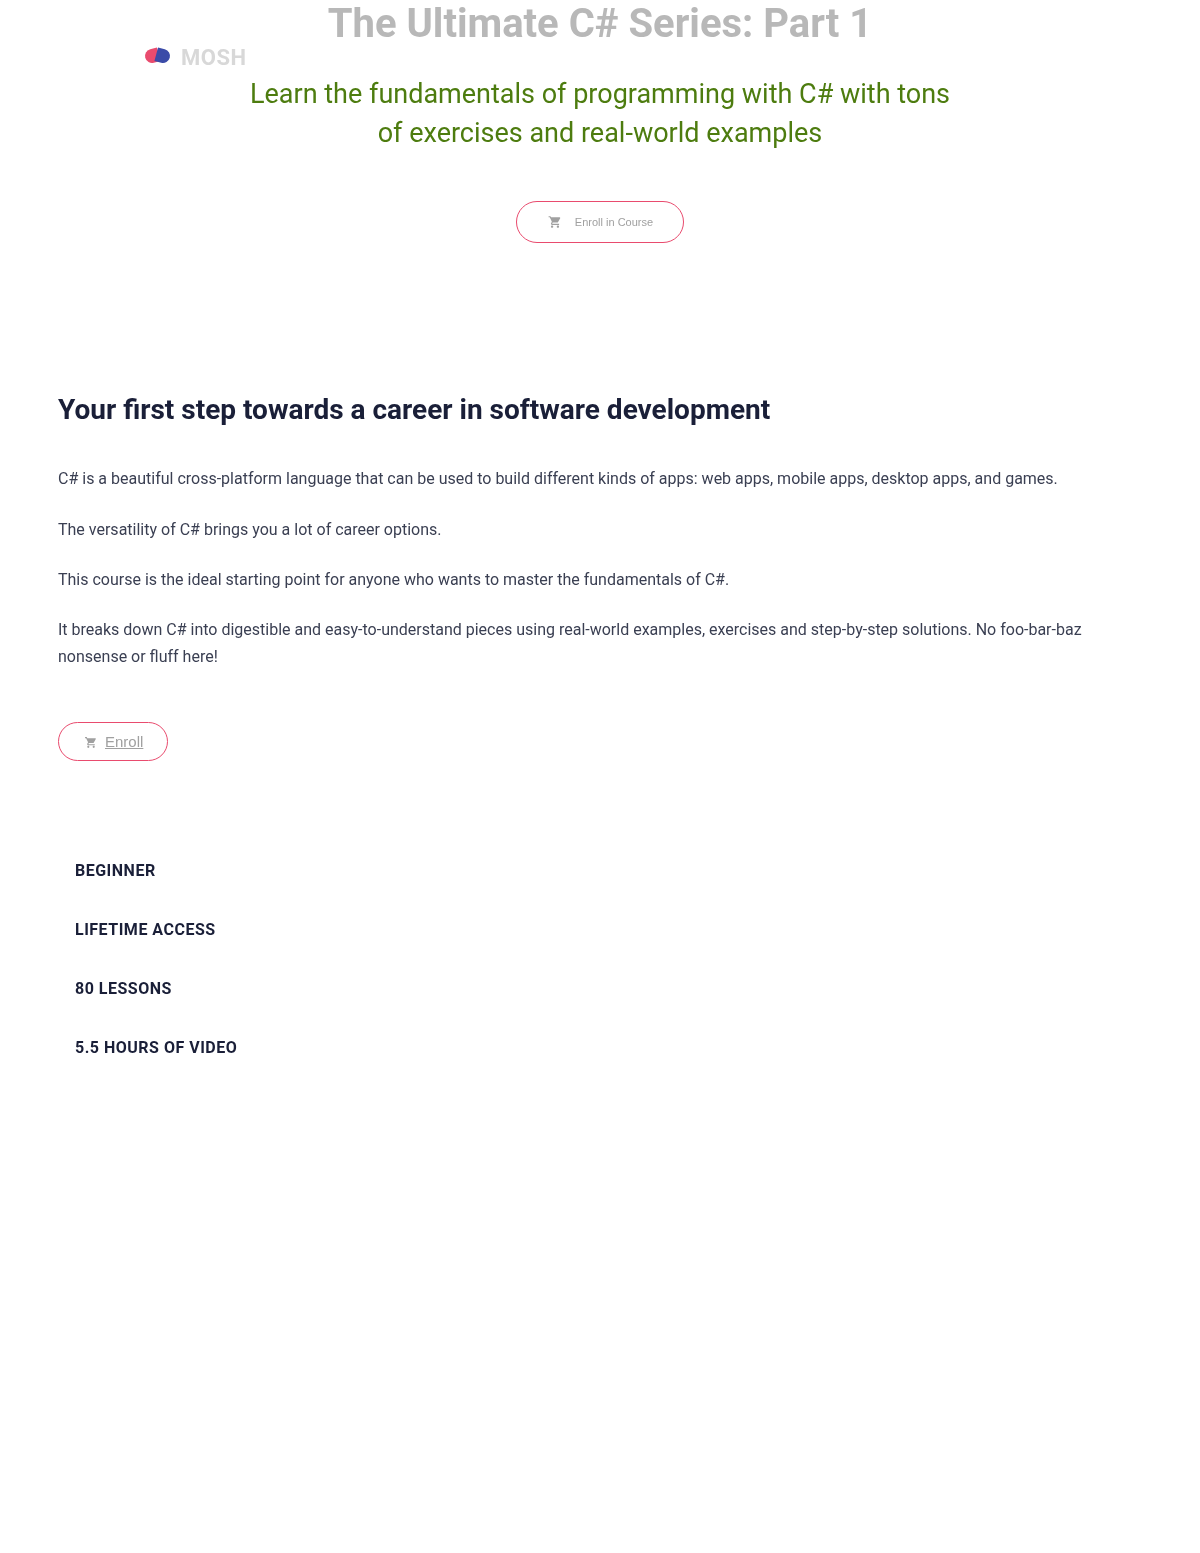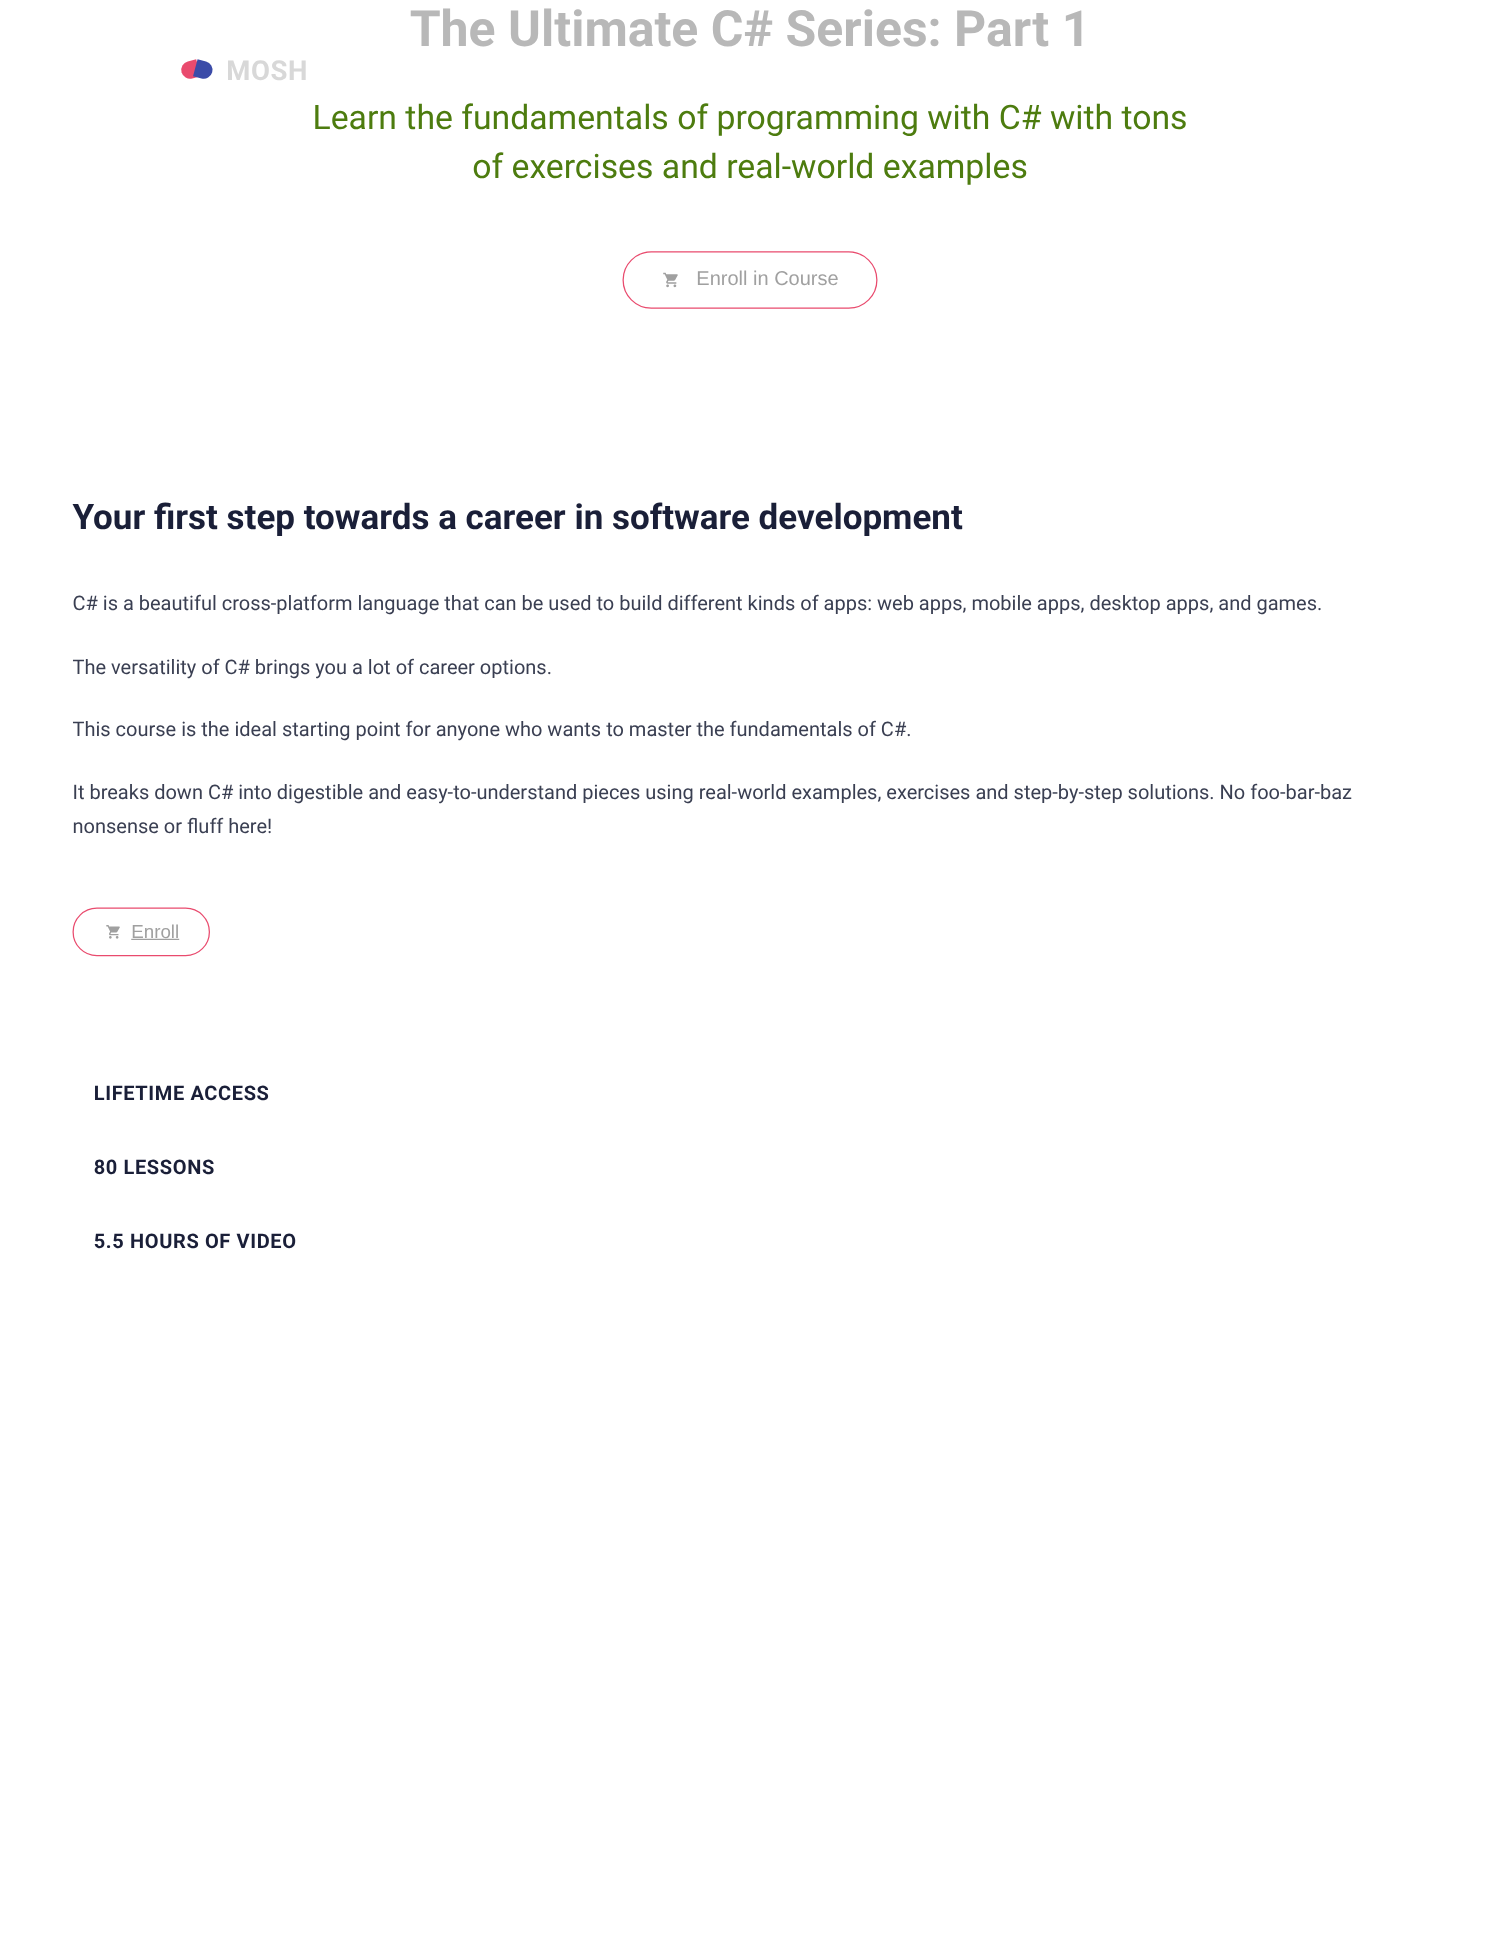--- a/index.html
+++ b/index.html
@@ -78,21 +78,21 @@
     .enroll-btn-hero {
       margin-top: 48px;
       display: inline-flex;
       align-items: center;
       gap: 12px;
       padding: 13px 30px;
       border: 1.5px solid #e94b6e;
       border-radius: 999px;
       background: transparent;
       color: #a0a0a0;
-      font-size: 16px;
+      font-size: 11px;
       font-weight: 500;
       cursor: pointer;
     }
     
     .cart-icon {
       display: inline-block;
       width: 16px;
       height: 14px;
     }
     
@@ -176,16 +176,17 @@
     <span class="cart-icon">
       <svg viewBox="0 0 24 24" width="14" height="13" fill="#a0a0a0">
         <path d="M7 18c-1.1 0-1.99.9-1.99 2S5.9 22 7 22s2-.9 2-2-.9-2-2-2zM1 2v2h2l3.6 7.59-1.35 2.45c-.16.28-.25.61-.25.96 0 1.1.9 2 2 2h12v-2H7.42c-.14 0-.25-.11-.25-.25l.03-.12.9-1.63h7.45c.75 0 1.41-.41 1.75-1.03l3.58-6.49c.08-.14.12-.31.12-.48 0-.55-.45-1-1-1H5.21l-.94-2H1zm16 16c-1.1 0-1.99.9-1.99 2s.89 2 1.99 2 2-.9 2-2-.9-2-2-2z"></path>
       </svg>
     </span>
     <span>Enroll</span>
   </button>
 </div>
 
 <div class="features">
+  <div class="feature-item">BEGINNER</div>
   <div class="feature-item">LIFETIME ACCESS</div>
   <div class="feature-item">80 LESSONS</div>
   <div class="feature-item">5.5 HOURS OF VIDEO</div>
 </div>
 
 </body></html>

